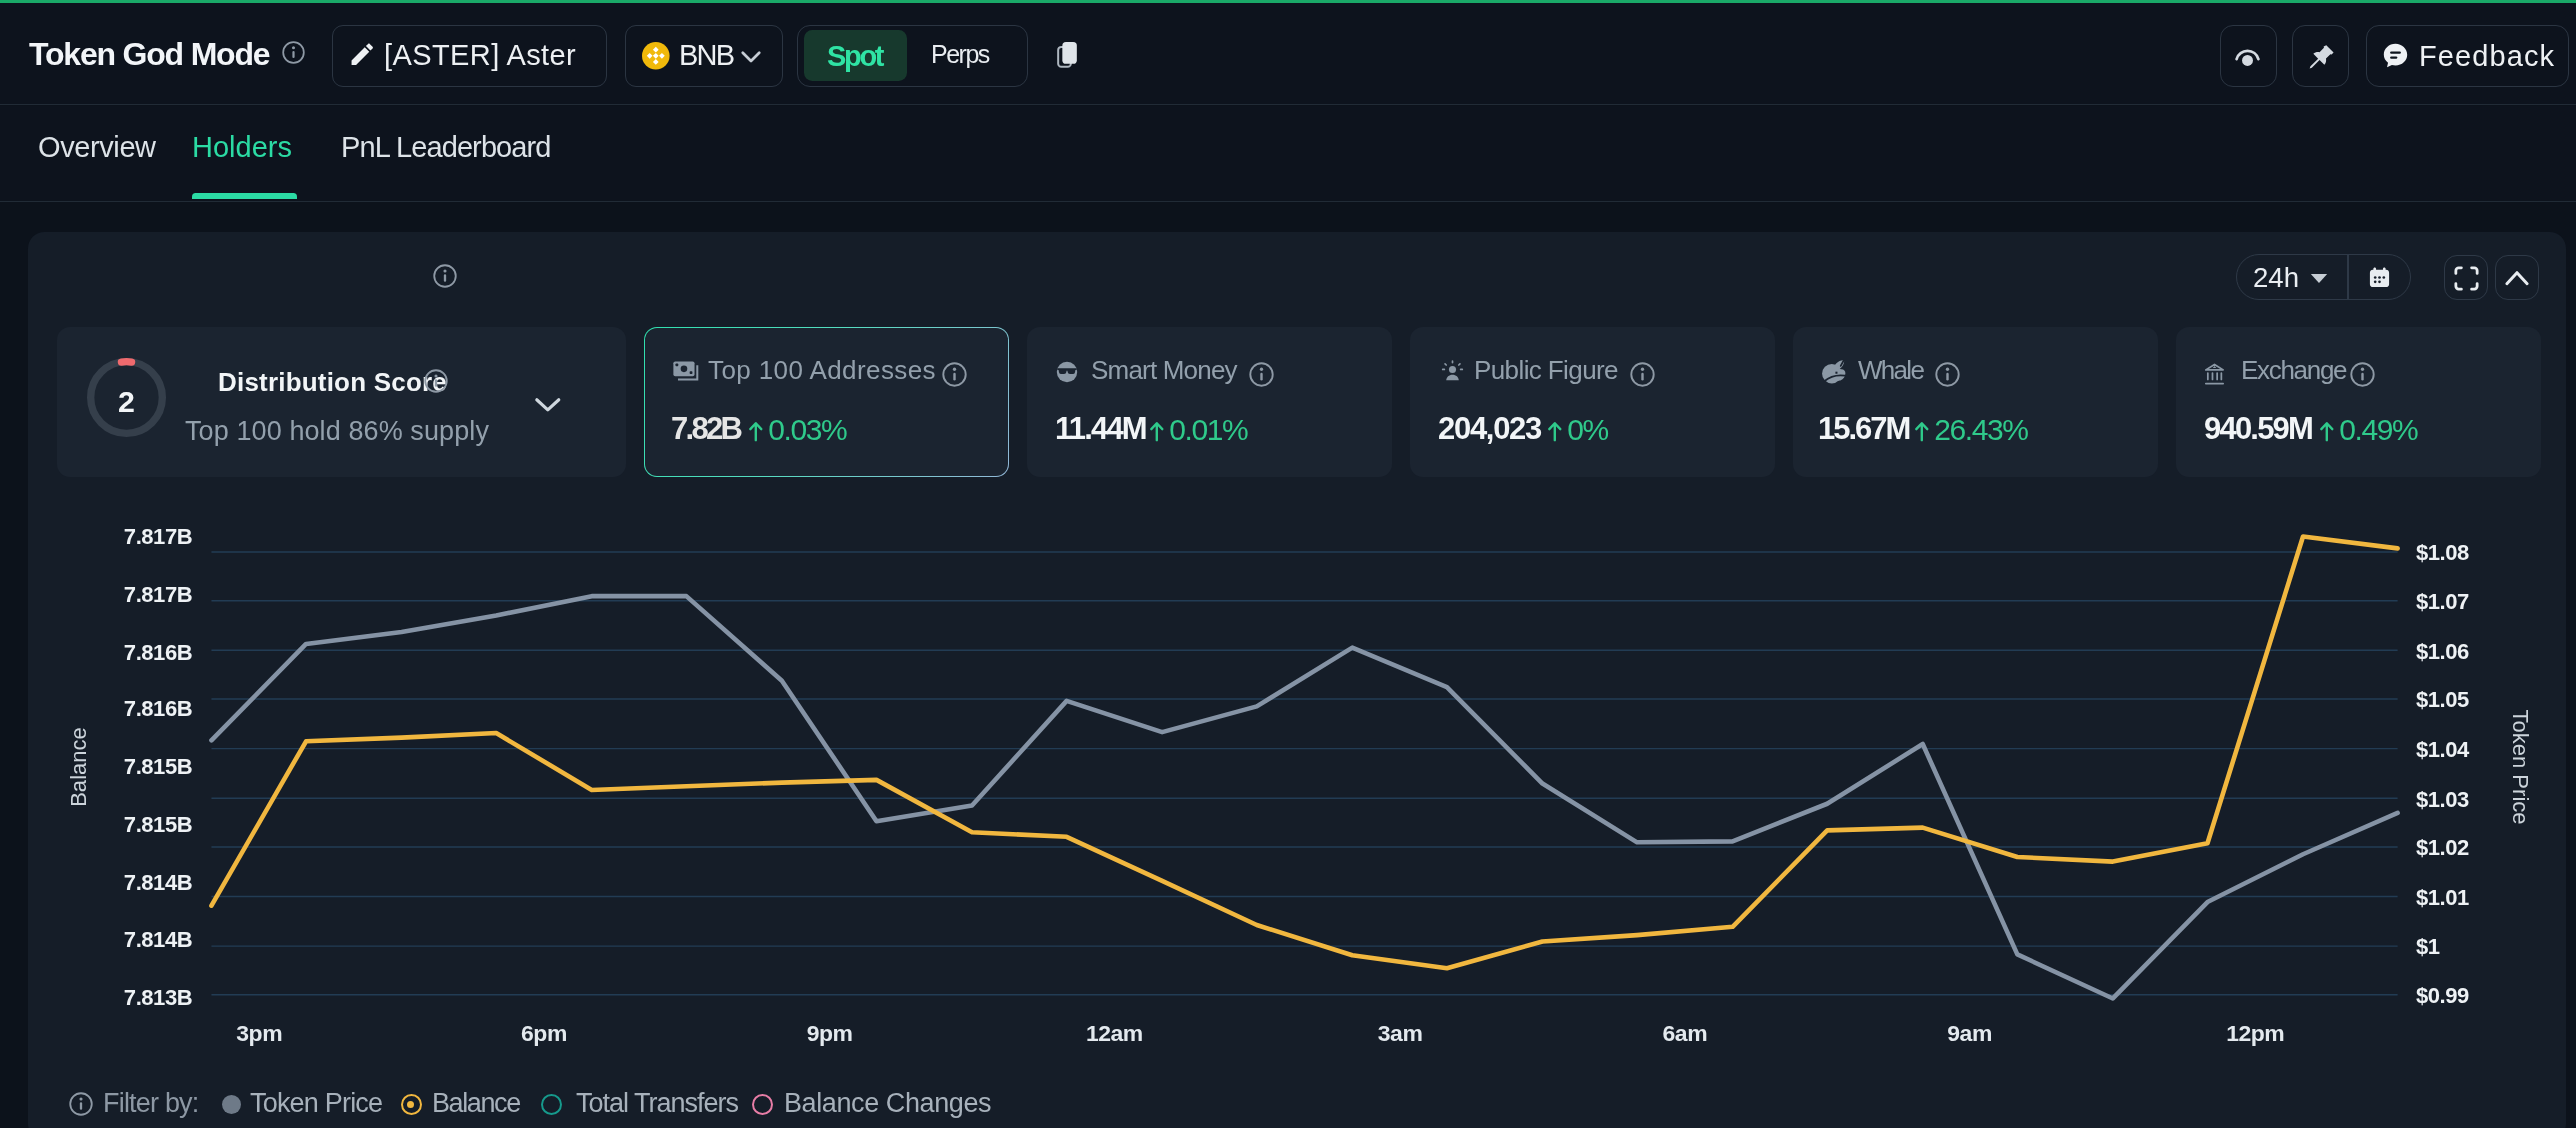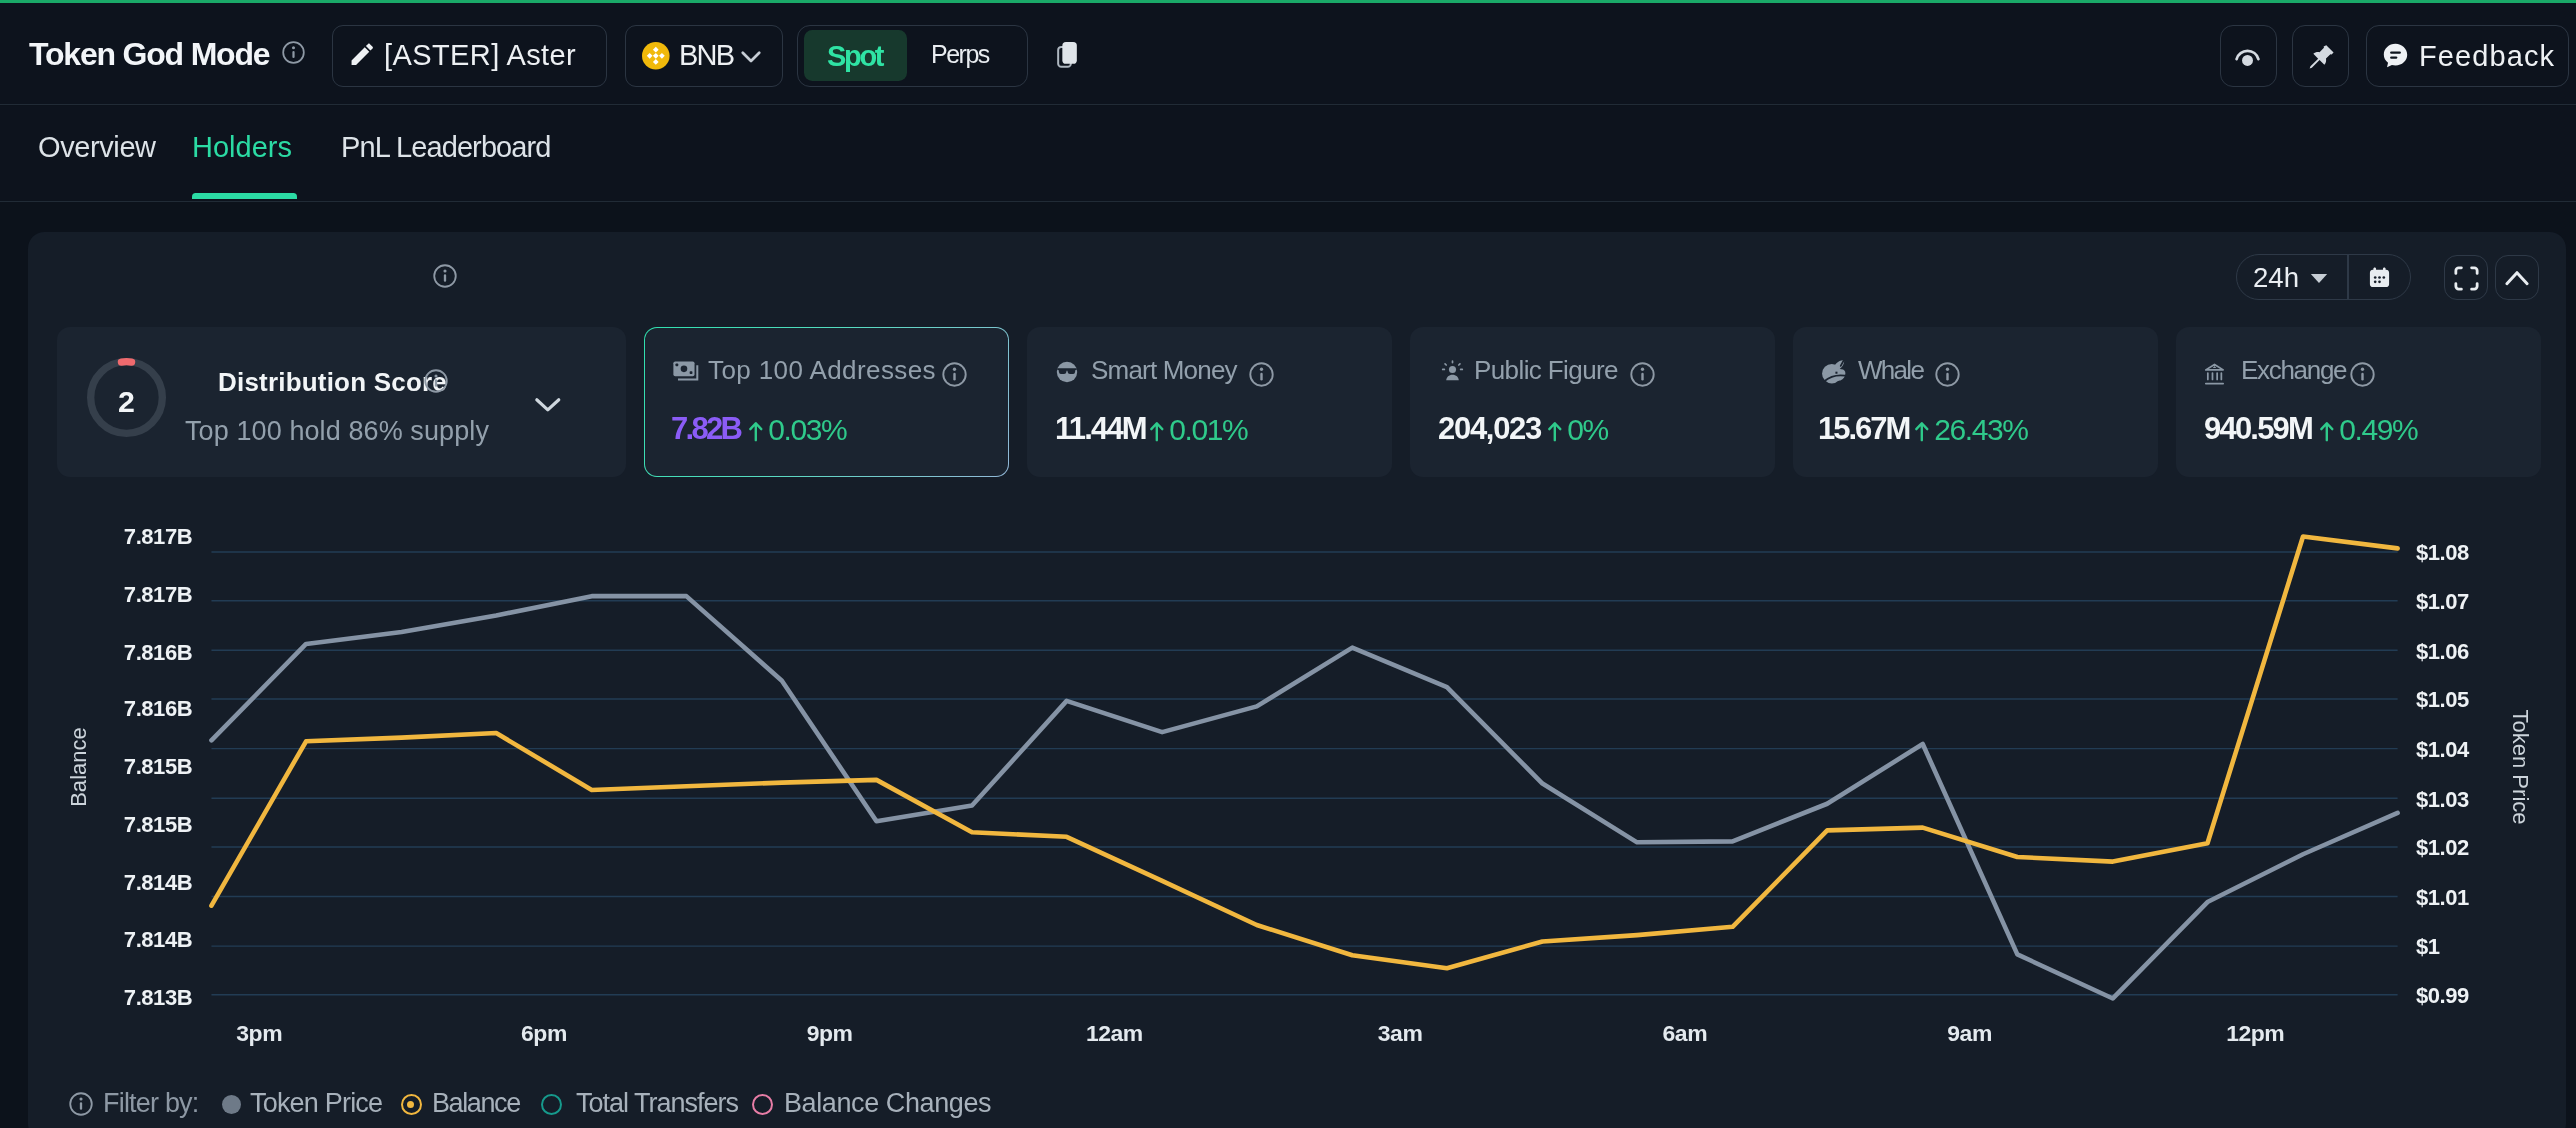--- a/index.html
+++ b/index.html
@@ -150,21 +150,21 @@
     <circle cx="13" cy="9.5" r="3.6" fill="#1b2430"></circle>
     <rect x="3.8" y="3.8" width="3" height="3" rx="0.8" fill="#1b2430"></rect>
     <rect x="19.2" y="12.2" width="3" height="3" rx="0.8" fill="#1b2430"></rect>
   </svg>
   <div class="abs" style="left:708px; top:357px; font-size:26px; color:#93a0ac; letter-spacing:0.4px;">Top 100 Addresses</div>
   <svg class="abs" style="left:942px; top:362px;" width="25" height="25" viewBox="0 0 29 29">
     <circle cx="14.5" cy="14.5" r="13" fill="none" stroke="#8e99a5" stroke-width="2.2"></circle>
     <rect x="13.1" y="12.5" width="2.8" height="9" rx="1.4" fill="#8e99a5"></rect>
     <circle cx="14.5" cy="8.4" r="1.9" fill="#8e99a5"></circle>
   </svg>
-  <div class="abs" style="left:671px; top:413px; font-size:31px; font-weight:700; color:#8b5cf6; letter-spacing:-2.7px;text-align:right;">7.82B</div>
+  <div class="abs" style="left:671px; top:413px; font-size:31px; font-weight:700; color:#e5e5e5; letter-spacing:-2.7px;text-align:right;">7.82B</div>
   <div class="abs" style="left:748px; top:415px; font-size:30px; color:#2fca8b; letter-spacing:-1.4px;"><svg width="15.6" height="22" viewBox="0 0 17 24" style="vertical-align:-1.8px; margin-right:4.6px;">
         <path d="M8.5 22 V4 M2.5 10 L8.5 3.5 L14.5 10" stroke="#2fca8b" stroke-width="2.6" fill="none" stroke-linecap="round" stroke-linejoin="round"></path>
       </svg>0.03%</div>
 
   <svg class="abs" style="left:1056px; top:361px;" width="22" height="22" viewBox="0 0 28 28">
     <circle cx="14" cy="14" r="13" fill="#8b98a5"></circle>
     <path d="M1.5 9.2 h25 v2 l-1.8.4 -.5 2.6 a3 3 0 0 1-3 2.4 h-3.4 a3 3 0 0 1-3-2.6 l-.2-1.6 h-1.2 l-.2 1.6 a3 3 0 0 1-3 2.6 H6.8 a3 3 0 0 1-3-2.4 l-.5-2.6 -1.8-.4z" fill="#1b2430"></path>
   </svg>
   <div class="abs" style="left:1091px; top:357px; font-size:26px; color:#93a0ac; letter-spacing:-0.8px;">Smart Money</div>
   <svg class="abs" style="left:1249px; top:362px;" width="25" height="25" viewBox="0 0 29 29">

